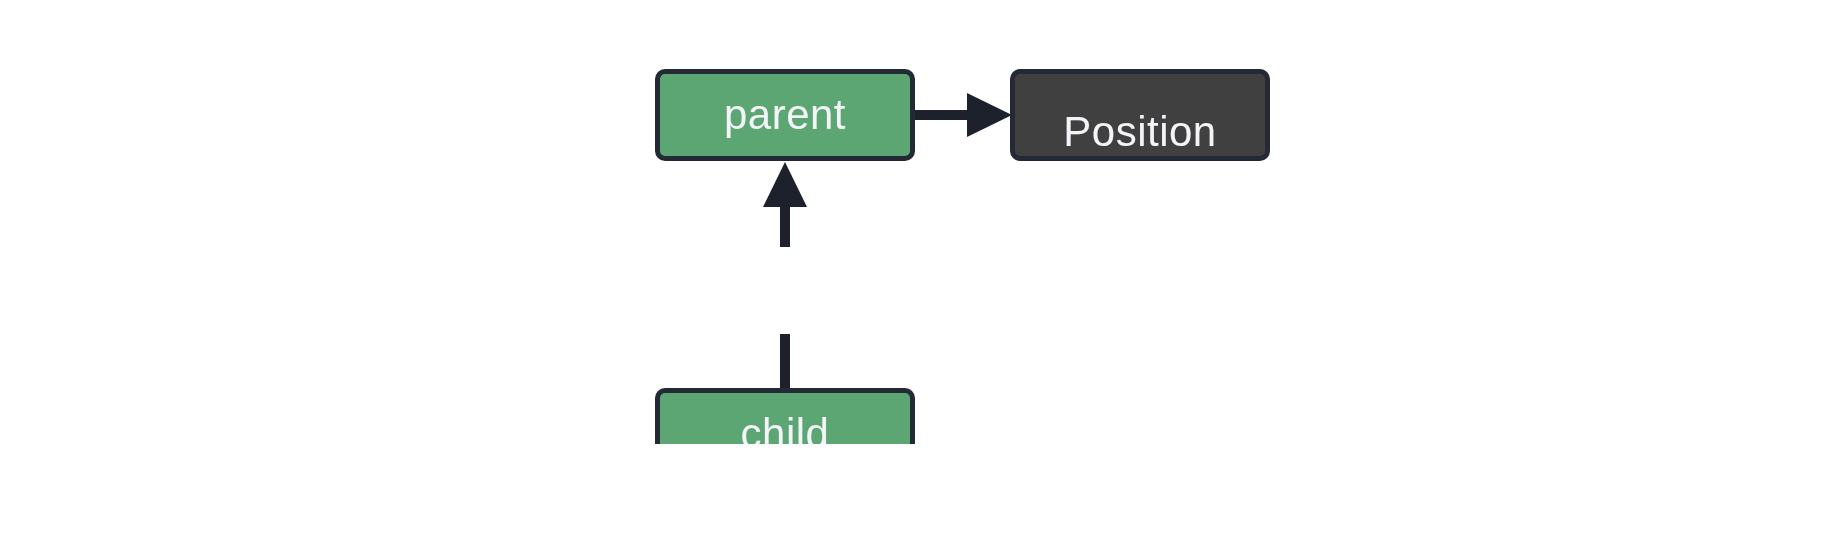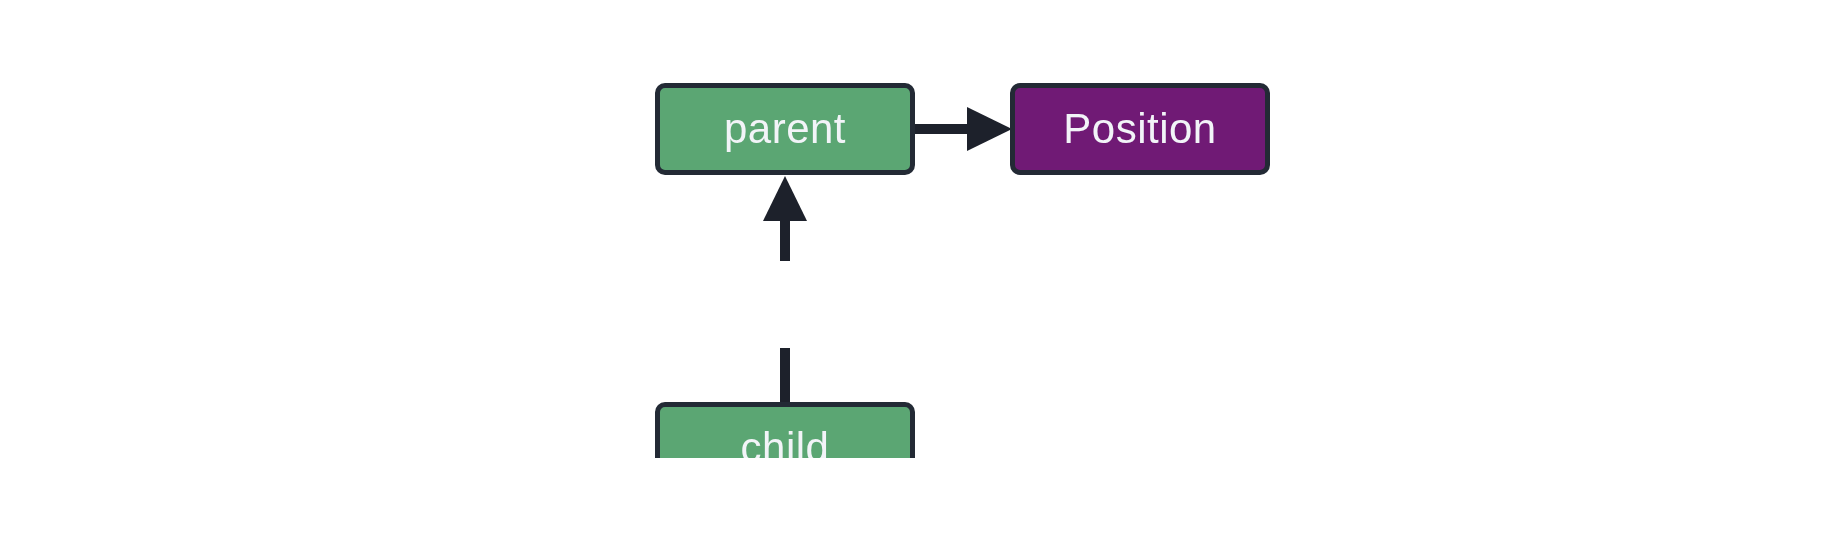--- a/index.html
+++ b/index.html
@@ -7,21 +7,20 @@
     padding: 0;
     background: #ffffff;
     font-family: "Liberation Sans", sans-serif;
   }
   .canvas {
     position: relative;
     width: 1830px;
     height: 444px;
     background: #ffffff;
     overflow: hidden;
-    margin-top: 14px;
   }
   .node {
     position: absolute;
     box-sizing: border-box;
     width: 260px;
     height: 92px;
     border: 5px solid #232a35;
     border-radius: 10px;
     display: flex;
     align-items: center;
@@ -64,21 +63,21 @@
 
     <g>
       <line class="edge-line" x1="785" y1="390" x2="785" y2="334" stroke-width="10" stroke="#1d212b"></line>
     </g>
   </svg>
 
   <div class="node" id="node-parent" style="background: rgb(91, 166, 115); border-color: rgb(35, 42, 53); color: rgb(242, 244, 248);">
     <span>parent</span>
   </div>
 
-  <div class="node" id="node-position" style="background: #701a75; border-color: rgb(35, 42, 53); color: rgb(242, 244, 248);">
+  <div class="node" id="node-position" style="background: #404040; border-color: rgb(35, 42, 53); color: rgb(242, 244, 248); align-items: flex-end;">
     <span>Position</span>
   </div>
 
 
   <div class="node" id="node-child" style="background: rgb(91, 166, 115); border-color: rgb(35, 42, 53); color: rgb(242, 244, 248);">
     <span>child</span>
   </div>
 
 </div>
 

